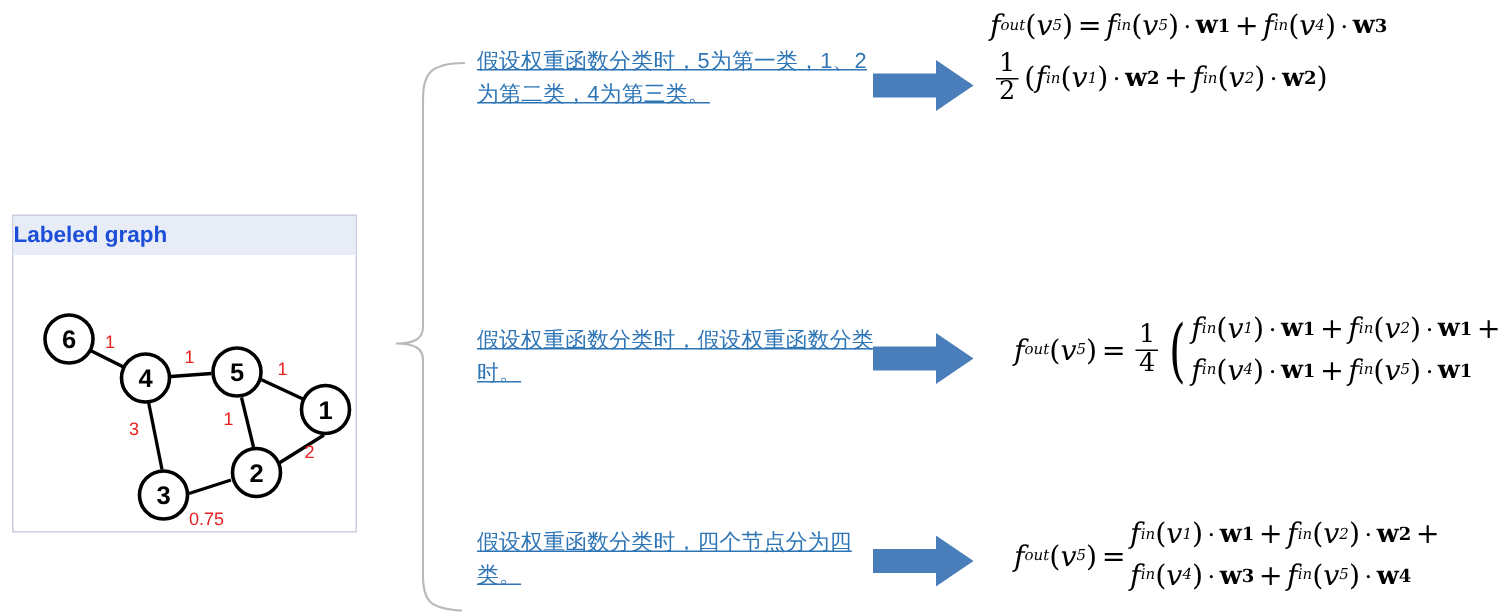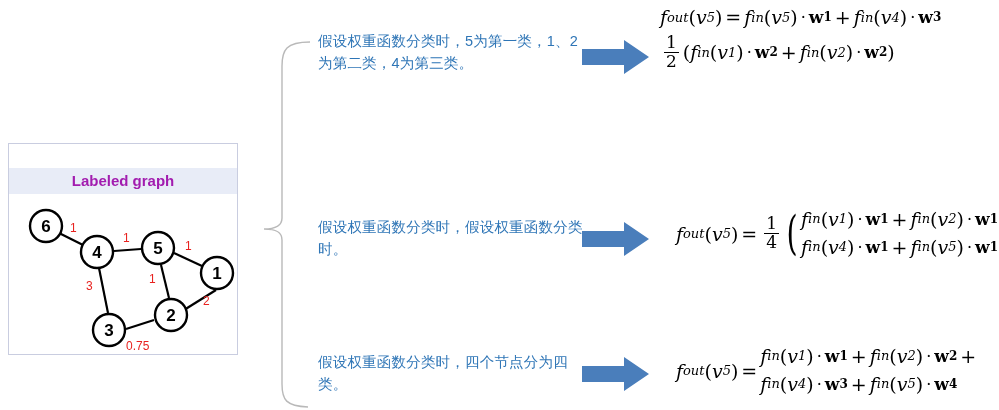--- a/index.html
+++ b/index.html
@@ -43,27 +43,25 @@
     border: 1px solid #c9cde0;
     background: #ffffff;
     box-sizing: border-box;
   }
   #graph-panel-title {
     position: absolute;
     left: 0; top: 0;
     width: 100%;
     height: 26px;
     line-height: 26px;
-    text-align: center;
     background: #e8ecf7;
-    color: #a21caf;
+    color: #1d4ed8;
     font-weight: bold;
     font-size: 15px;
     box-sizing: border-box;
-    margin-top: 24px;
   }
   #graph-svg {
     position: absolute;
     left: 0;
     top: 26px;
   }
 
   
   #bracket-svg {
     position: absolute;
@@ -72,20 +70,21 @@
   }
 
   
   .caption {
     position: absolute;
     color: #2e75b6;
     font-size: 14.5px;
     line-height: 1.55;
     letter-spacing: 0.2px;
     width: 270px;
+    text-decoration: underline;
   }
   #caption-1 { left: 318px; top: 30px; }
   #caption-2 { left: 318px; top: 216px; }
   #caption-3 { left: 318px; top: 351px; }
 
   
   .arrow-wrap { position: absolute; }
   #arrow-1 { left: 582px; top: 40px; }
   #arrow-2 { left: 582px; top: 222px; }
   #arrow-3 { left: 582px; top: 357px; }
@@ -95,21 +94,21 @@
     position: absolute;
     color: #000000;
     font-family: "DejaVu Serif", serif;
   }
   #formula-1 { left: 660px; top: 6px; }
   #formula-2 { left: 676px; top: 206px; }
   #formula-3 { left: 676px; top: 343px; }
 
   .frow { display: flex; align-items: center; white-space: nowrap; }
   .fn { font-style: italic; font-size: 19px; }
-  .fsub { font-style: italic; font-size: 13px; vertical-align: -0.32em; display: inline-block; }
+  .fsub { font-style: italic; font-size: 10px; vertical-align: -0.32em; display: inline-block; }
   .bw { font-weight: bold; font-size: 17px; font-family: "DejaVu Serif", serif; }
   .bwsub { font-weight: bold; font-size: 12px; vertical-align: -0.3em; display: inline-block; }
   .op { font-size: 19px; padding: 0 3px; }
   .dot { font-size: 16px; padding: 0 3px; }
   .paren { font-size: 19px; }
 
   
   .frac {
     display: inline-flex;
     flex-direction: column;

